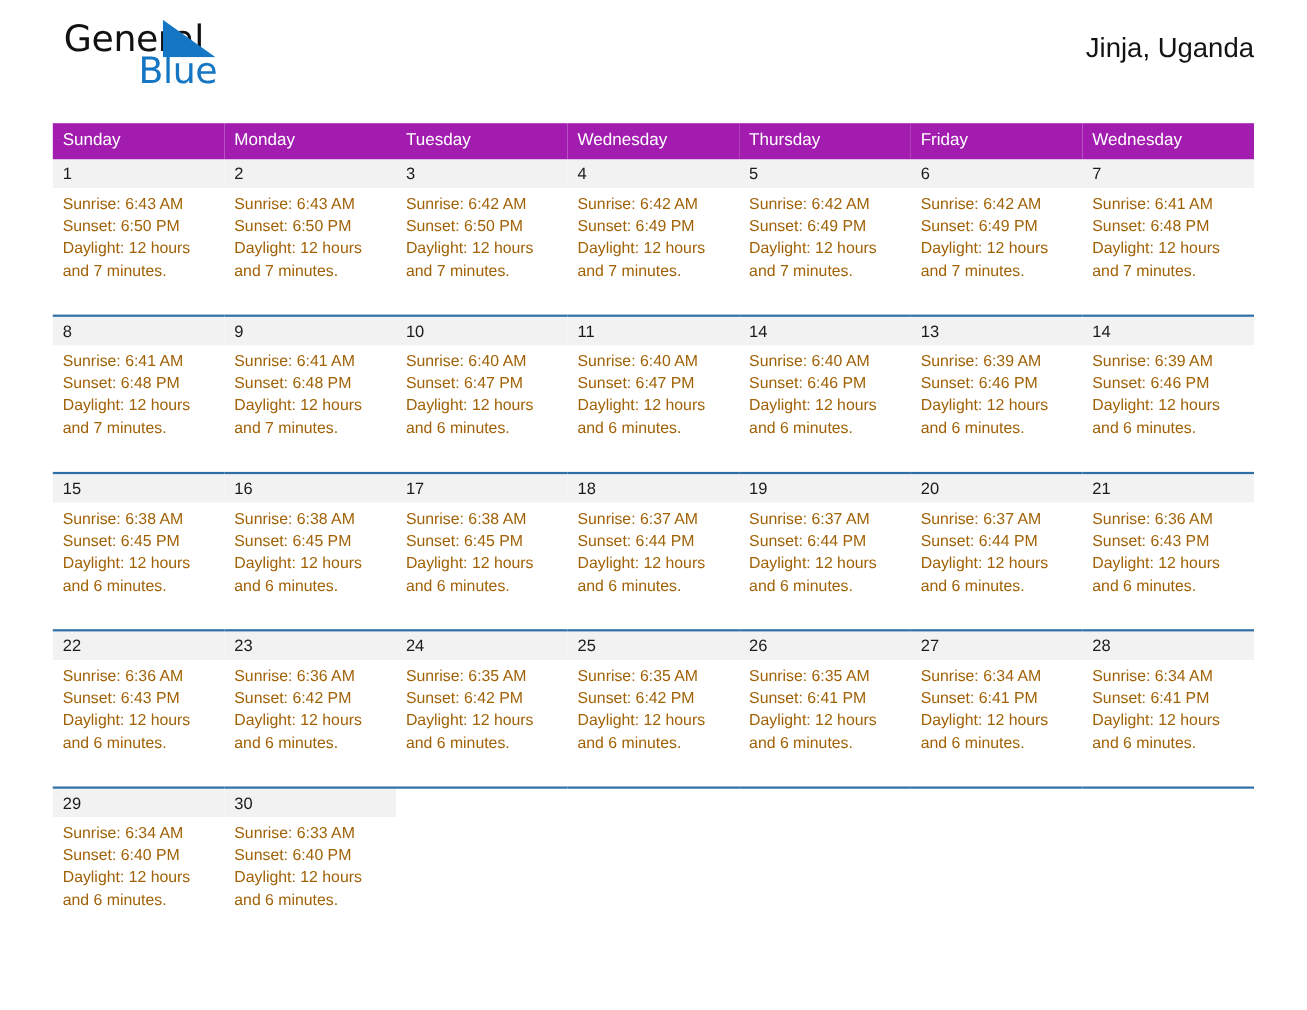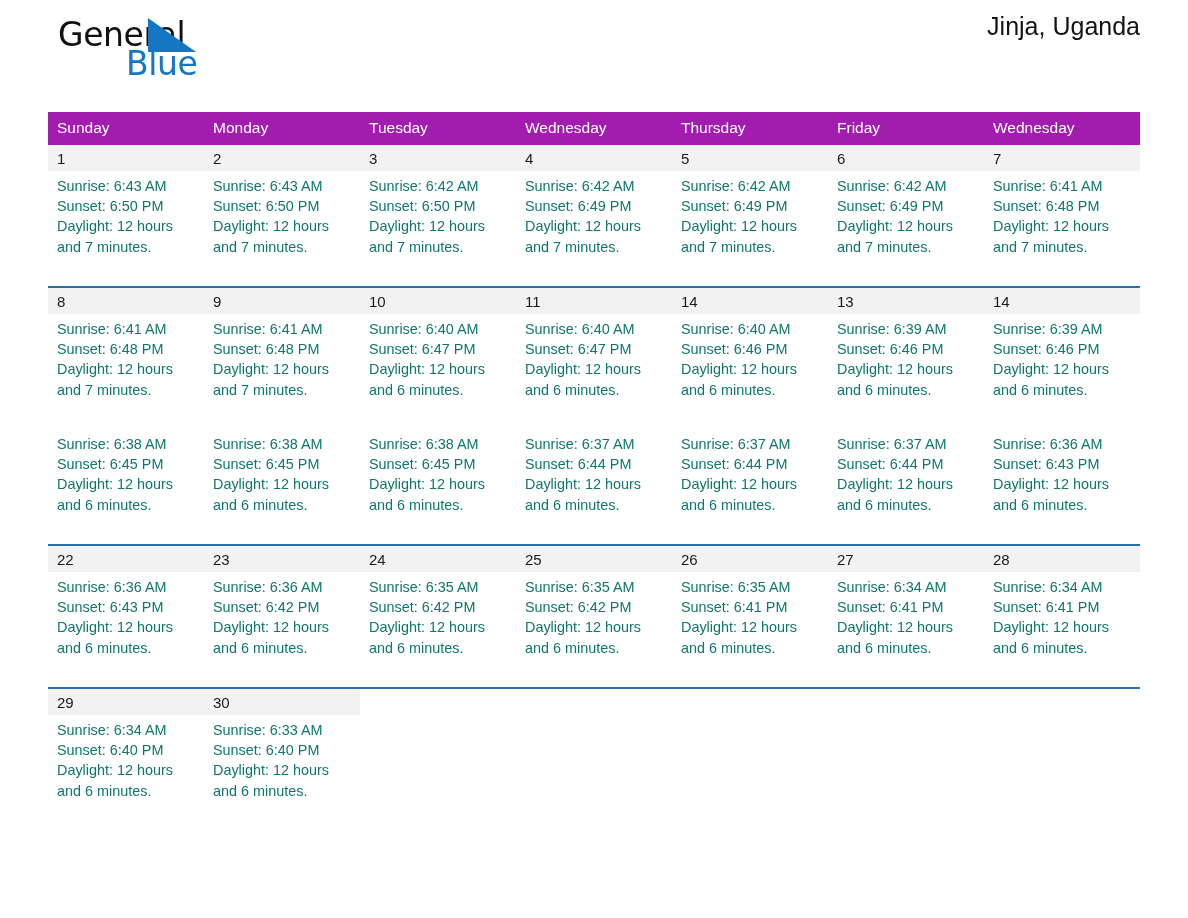--- a/index.html
+++ b/index.html
@@ -79,21 +79,21 @@
     color: #131313;
     font-weight: 400;
     letter-spacing: -0.2px;
     white-space: nowrap;
   }
   .cal-location {
     font-size: 25px;
     line-height: 32px;
     color: #131313;
     font-weight: 400;
-    margin-top: 6px;
+    margin-top: 24px;
     white-space: nowrap;
   }
 
   
   .calendar {
     width: 1092px;
     border-collapse: collapse;
     table-layout: fixed;
   }
 
@@ -126,21 +126,21 @@
   }
   .daynum-row.last-week td.empty-cell {
     background: #ffffff;
   }
 
   .info-row td {
     background: #ffffff;
     padding: 5px 10px 24px 9px;
     font-size: 14.4px;
     line-height: 20.2px;
-    color: #0f766e;
+    color: #a16207;
     vertical-align: top;
     height: 86px;
   }
   .info-row td.empty-cell {
     background: #ffffff;
   }
 
   .cell-line {
     display: block;
     white-space: nowrap;
@@ -284,20 +284,29 @@
             <span class="daylight-line">Daylight: 12 hours</span>
             <span class="daylight-line">and 6 minutes.</span>
           </td>
           <td>
             <span class="cell-line">Sunrise: 6:39 AM</span>
             <span class="cell-line">Sunset: 6:46 PM</span>
             <span class="daylight-line">Daylight: 12 hours</span>
             <span class="daylight-line">and 6 minutes.</span>
           </td>
         </tr>
+        <tr class="daynum-row">
+          <td>15</td>
+          <td>16</td>
+          <td>17</td>
+          <td>18</td>
+          <td>19</td>
+          <td>20</td>
+          <td>21</td>
+        </tr>
         <tr class="info-row">
           <td>
             <span class="cell-line">Sunrise: 6:38 AM</span>
             <span class="cell-line">Sunset: 6:45 PM</span>
             <span class="daylight-line">Daylight: 12 hours</span>
             <span class="daylight-line">and 6 minutes.</span>
           </td>
           <td>
             <span class="cell-line">Sunrise: 6:38 AM</span>
             <span class="cell-line">Sunset: 6:45 PM</span>

